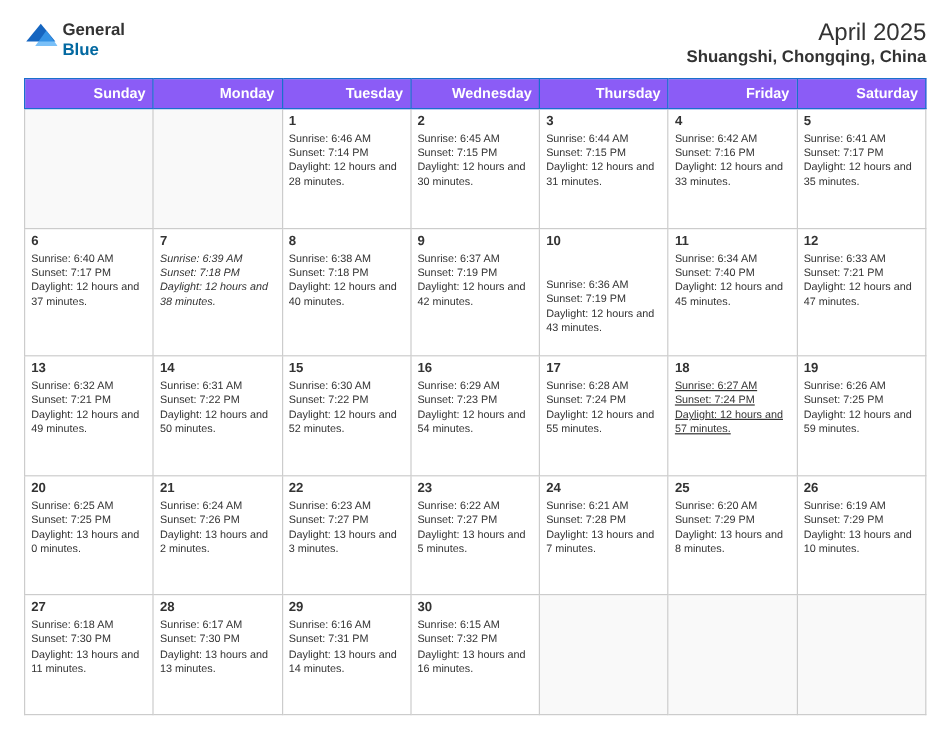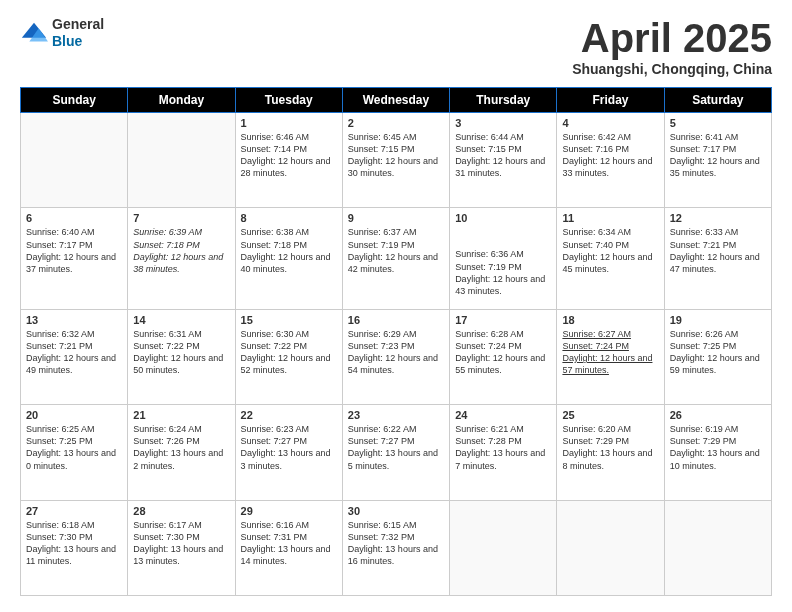--- a/index.html
+++ b/index.html
@@ -18,58 +18,57 @@
       flex-direction: column;
     }
     .header {
       display: flex;
       justify-content: space-between;
       align-items: flex-start;
       margin-bottom: 10px;
     }
     .logo {
       display: flex;
-      align-items: center;
       gap: 4px;
     }
     .logo-text {
       font-size: 14px;
       font-weight: bold;
       line-height: 1.2;
     }
     .logo-text .general { color: #333; }
     .logo-text .blue { color: #0369a1; margin-top: 35px; }
     .logo-icon {
       width: 28px;
       height: 28px;
     }
     .title-block {
       text-align: right;
     }
     .title-block h1 {
-      font-size: 40px;
-      font-weight: bold;
+      font-size: 20px;
+      font-weight: normal;
       color: #333;
     }
     .title-block h2 {
       font-size: 14px;
       font-weight: bold;
       color: #333;
     }
     .calendar {
       flex: 1;
       border: 1px solid #ccc;
       border-collapse: collapse;
       width: 100%;
       table-layout: fixed;
     }
     .calendar th {
-      background-color: #000000;
+      background-color: #8b5cf6;
       color: #fff;
-      text-align: center;
+      text-align: right;
       padding: 5px 6px;
       font-size: 12px;
       border: 1px solid #1a70cc;
     }
     .calendar td {
       border: 1px solid #ccc;
       vertical-align: top;
       padding: 4px 5px;
       width: calc(100% / 7);
       font-size: 9.5px;

